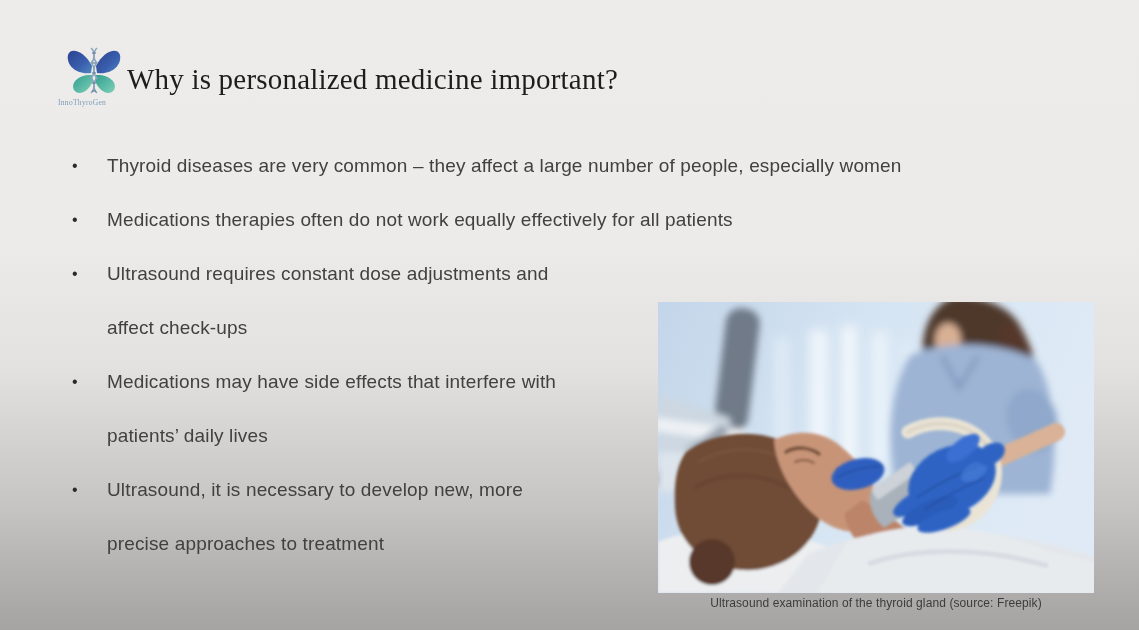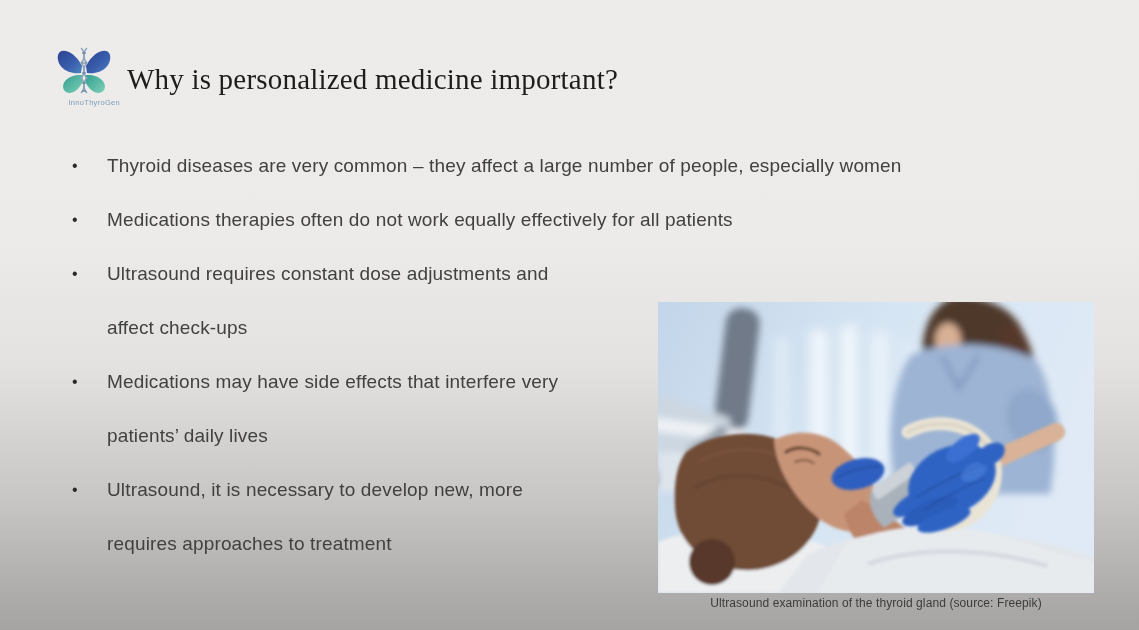--- a/index.html
+++ b/index.html
@@ -9,24 +9,25 @@
     position: relative;
     width: 1139px;
     height: 630px;
     background: linear-gradient(180deg, #edecea 0%, #ecebe9 38%, #e3e2e0 58%, #c6c5c3 80%, #a9a8a6 97%, #a5a4a2 100%);
     overflow: hidden;
   }
 
   
   .logo {
     position: absolute;
-    left: 48px;
+    left: 58px;
     top: 45px;
     width: 72px;
-    text-align: right;
+    text-align: left;
+    font-family: Liberation Serif, serif;
   }
   .logo svg { display: block; margin: 0 auto; }
   .brand-name {
     margin-top: 1px;
     font-size: 7.5px;
     letter-spacing: 0.3px;
     color: #7c9cb8;
   }
 
   
@@ -142,31 +143,31 @@
     </div>
     <div class="line">
       <span class="marker">•</span>
       <span>Ultrasound requires constant dose adjustments and</span>
     </div>
     <div class="line">
       <span>affect check-ups</span>
     </div>
     <div class="line">
       <span class="marker">•</span>
-      <span>Medications may have side effects that interfere very</span>
+      <span>Medications may have side effects that interfere with</span>
     </div>
     <div class="line">
       <span>patients’ daily lives</span>
     </div>
     <div class="line">
       <span class="marker">•</span>
       <span>Ultrasound, it is necessary to develop new, more</span>
     </div>
     <div class="line">
-      <span>requires approaches to treatment</span>
+      <span>precise approaches to treatment</span>
     </div>
   </div>
 
   <div class="photo">
     <svg viewBox="0 0 436 291" preserveAspectRatio="none">
       <defs>
         <linearGradient id="bgBlue" x1="0" y1="0" x2="1" y2="0.3">
           <stop offset="0" stop-color="#c3d5e9"></stop>
           <stop offset="0.5" stop-color="#d6e5f3"></stop>
           <stop offset="1" stop-color="#dfeaf6"></stop>

